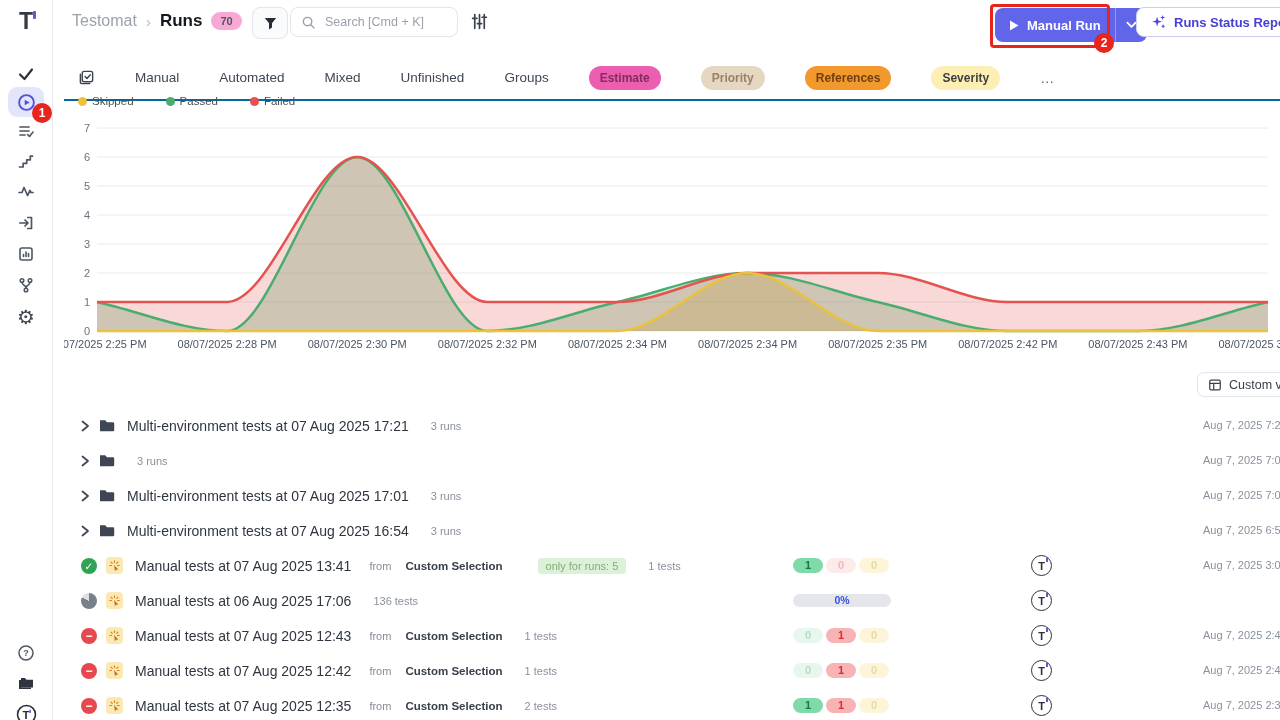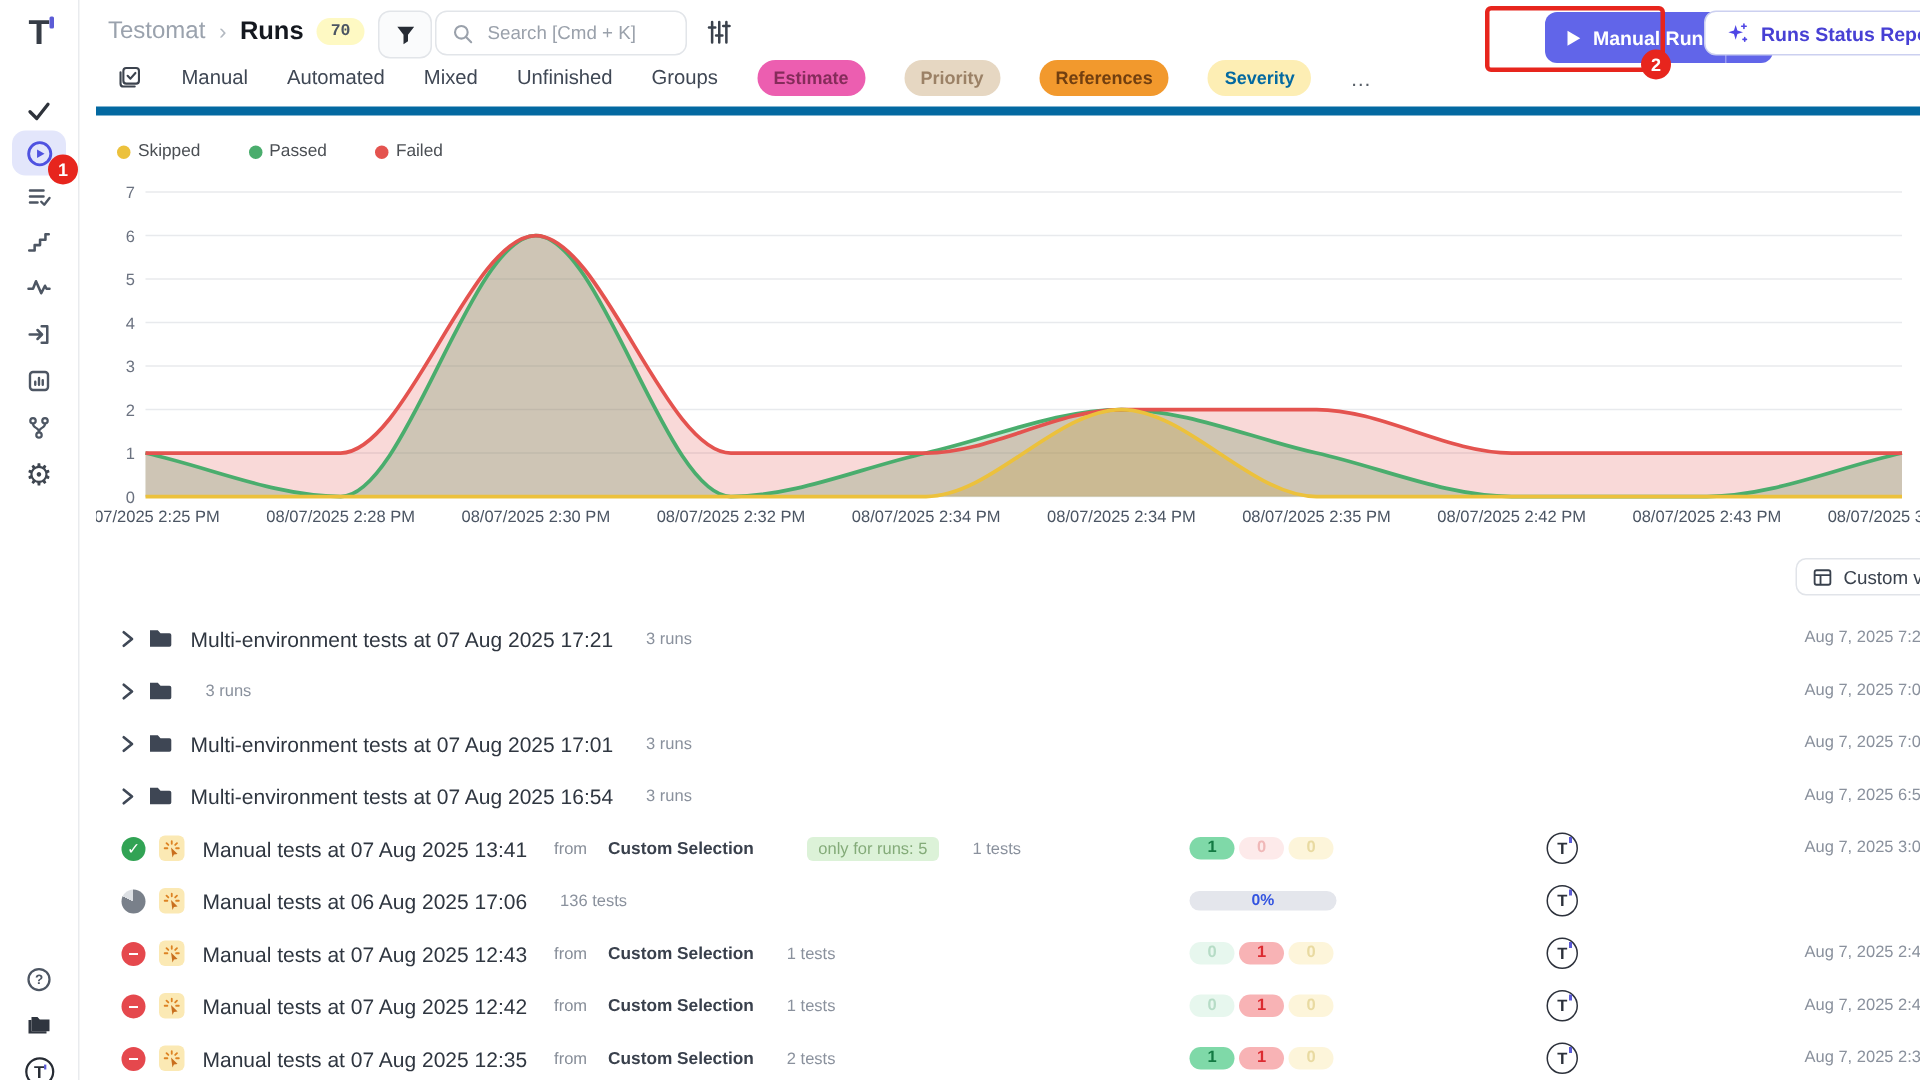--- a/index.html
+++ b/index.html
@@ -12,34 +12,34 @@
   .logo .tick{position:absolute;top:3px;left:33px;width:3px;height:8px;background:#5c5cd6;border-radius:1px;}
   .snav{position:absolute;left:0;width:52px;display:flex;justify-content:center;align-items:center;height:30px;}
   .snav svg{display:block;}
   .active-pill{position:absolute;left:8px;top:87px;width:36px;height:30px;background:#e3e6fb;border-radius:9px;}
   .gear-glyph{font-size:20px;color:#3f4650;line-height:1;}
   
   .crumb{position:absolute;left:72px;top:11px;display:flex;align-items:center;gap:9px;}
   .crumb .proj{font-size:16px;color:#9aa2ad;}
   .crumb .sep{font-size:15px;color:#b3b9c1;}
   .crumb .page{font-size:17px;font-weight:700;color:#14181f;}
-  .count-badge{background:#fef9c3;border-radius:10px;font-size:11px;color:#4b5563;padding:3px 9px;font-weight:600;font-family:Liberation Mono, monospace;}
+  .count-badge{background:#f9a8d4;border-radius:10px;font-size:11px;color:#4b5563;padding:3px 9px;font-weight:600;}
   .iconbtn{position:absolute;display:flex;align-items:center;justify-content:center;border:1px solid #e2e5e9;border-radius:8px;background:#fafbfc;}
   .searchbox{position:absolute;left:290px;top:7px;width:168px;height:30px;border:1px solid #e2e5e9;border-radius:8px;display:flex;align-items:center;gap:7px;padding:0 10px;box-sizing:border-box;background:#fff;}
   .searchbox input{border:none;outline:none;font-size:12.5px;width:120px;color:#333;background:transparent;font-family:inherit;}
   .searchbox input::placeholder{color:#9aa1ab;}
-  .mrun{position:absolute;left:995px;top:8px;height:34px;display:flex;border-radius:8px;overflow:hidden;background:#6165e9;margin-left:35px;}
+  .mrun{position:absolute;left:995px;top:8px;height:34px;display:flex;border-radius:8px;overflow:hidden;background:#6165e9;}
   .mrun .main{display:flex;align-items:center;gap:8px;padding:0 14px;color:#fff;font-size:13px;font-weight:700;border-right:1px solid rgba(255,255,255,.35);cursor:pointer;}
   .mrun .chev{width:31px;display:flex;align-items:center;justify-content:center;cursor:pointer;}
   .outbtn{position:absolute;left:1136px;top:7px;height:30px;display:flex;align-items:center;gap:8px;padding:0 13px;border:1px solid #ccd0f0;border-radius:8px;background:#fff;color:#4740d4;font-size:13px;font-weight:700;box-sizing:border-box;white-space:nowrap;}
   
   .anno-rect{position:absolute;left:990px;top:4px;width:114px;height:38px;border:3px solid #e7251d;border-radius:4px;z-index:20;pointer-events:none;}
   .anno-badge{position:absolute;width:20px;height:20px;border-radius:50%;background:#e7251d;color:#fff;font-size:12px;font-weight:700;display:flex;align-items:center;justify-content:center;z-index:21;}
   
-  .tabsrow{position:absolute;left:64px;top:32px;width:1216px;height:45px;border-bottom:6px solid #0369a1;display:flex;align-items:center;gap:26px;box-sizing:border-box;}
+  .tabsrow{position:absolute;left:64px;top:56px;width:1216px;height:45px;border-bottom:2px solid #0369a1;display:flex;align-items:center;gap:40px;box-sizing:border-box;}
   .tabsrow .sel{margin-left:14px;display:flex;}
   .tab{font-size:13.5px;color:#3f4754;cursor:pointer;}
   .tagpill{font-size:12px;font-weight:700;padding:5px 11px;border-radius:14px;cursor:pointer;}
   .more-dots{font-size:14px;color:#596068;letter-spacing:1px;cursor:pointer;}
   
   .chart-area{position:absolute;left:64px;top:95px;width:1216px;height:265px;}
   .legend{position:absolute;left:14px;top:0;display:flex;gap:32px;align-items:center;z-index:2;}
   .legend .li{display:flex;align-items:center;gap:5px;font-size:11.5px;color:#4b4f54;}
   .legend .dot{width:9px;height:9px;border-radius:50%;}
   .chart-area svg{position:absolute;left:0;top:0;}
@@ -209,21 +209,21 @@
   </span>
 
   <span class="tab">Manual</span>
     <span class="tab">Automated</span>
     <span class="tab">Mixed</span>
     <span class="tab">Unfinished</span>
     <span class="tab">Groups</span>
     <span class="tagpill" style="background: rgb(236, 94, 176); color: rgb(133, 44, 90);">Estimate</span>
     <span class="tagpill" style="background: rgb(230, 215, 194); color: rgb(155, 129, 102);">Priority</span>
     <span class="tagpill" style="background: rgb(242, 153, 45); color: rgb(113, 63, 16);">References</span>
-    <span class="tagpill" style="background: rgb(253, 238, 180); color: #0369a1; text-align: right;">Severity</span>
+    <span class="tagpill" style="background: rgb(253, 238, 180); color: #404040; text-align: right;">Severity</span>
     <span class="more-dots" id="more-dots">…</span>
 </div>
 
 <div class="chart-area">
   <div class="legend" id="legend">
       <span class="li">
         <span class="dot" style="background: rgb(236, 193, 60);"></span>
         <span>Skipped</span>
       </span>
       <span class="li">

